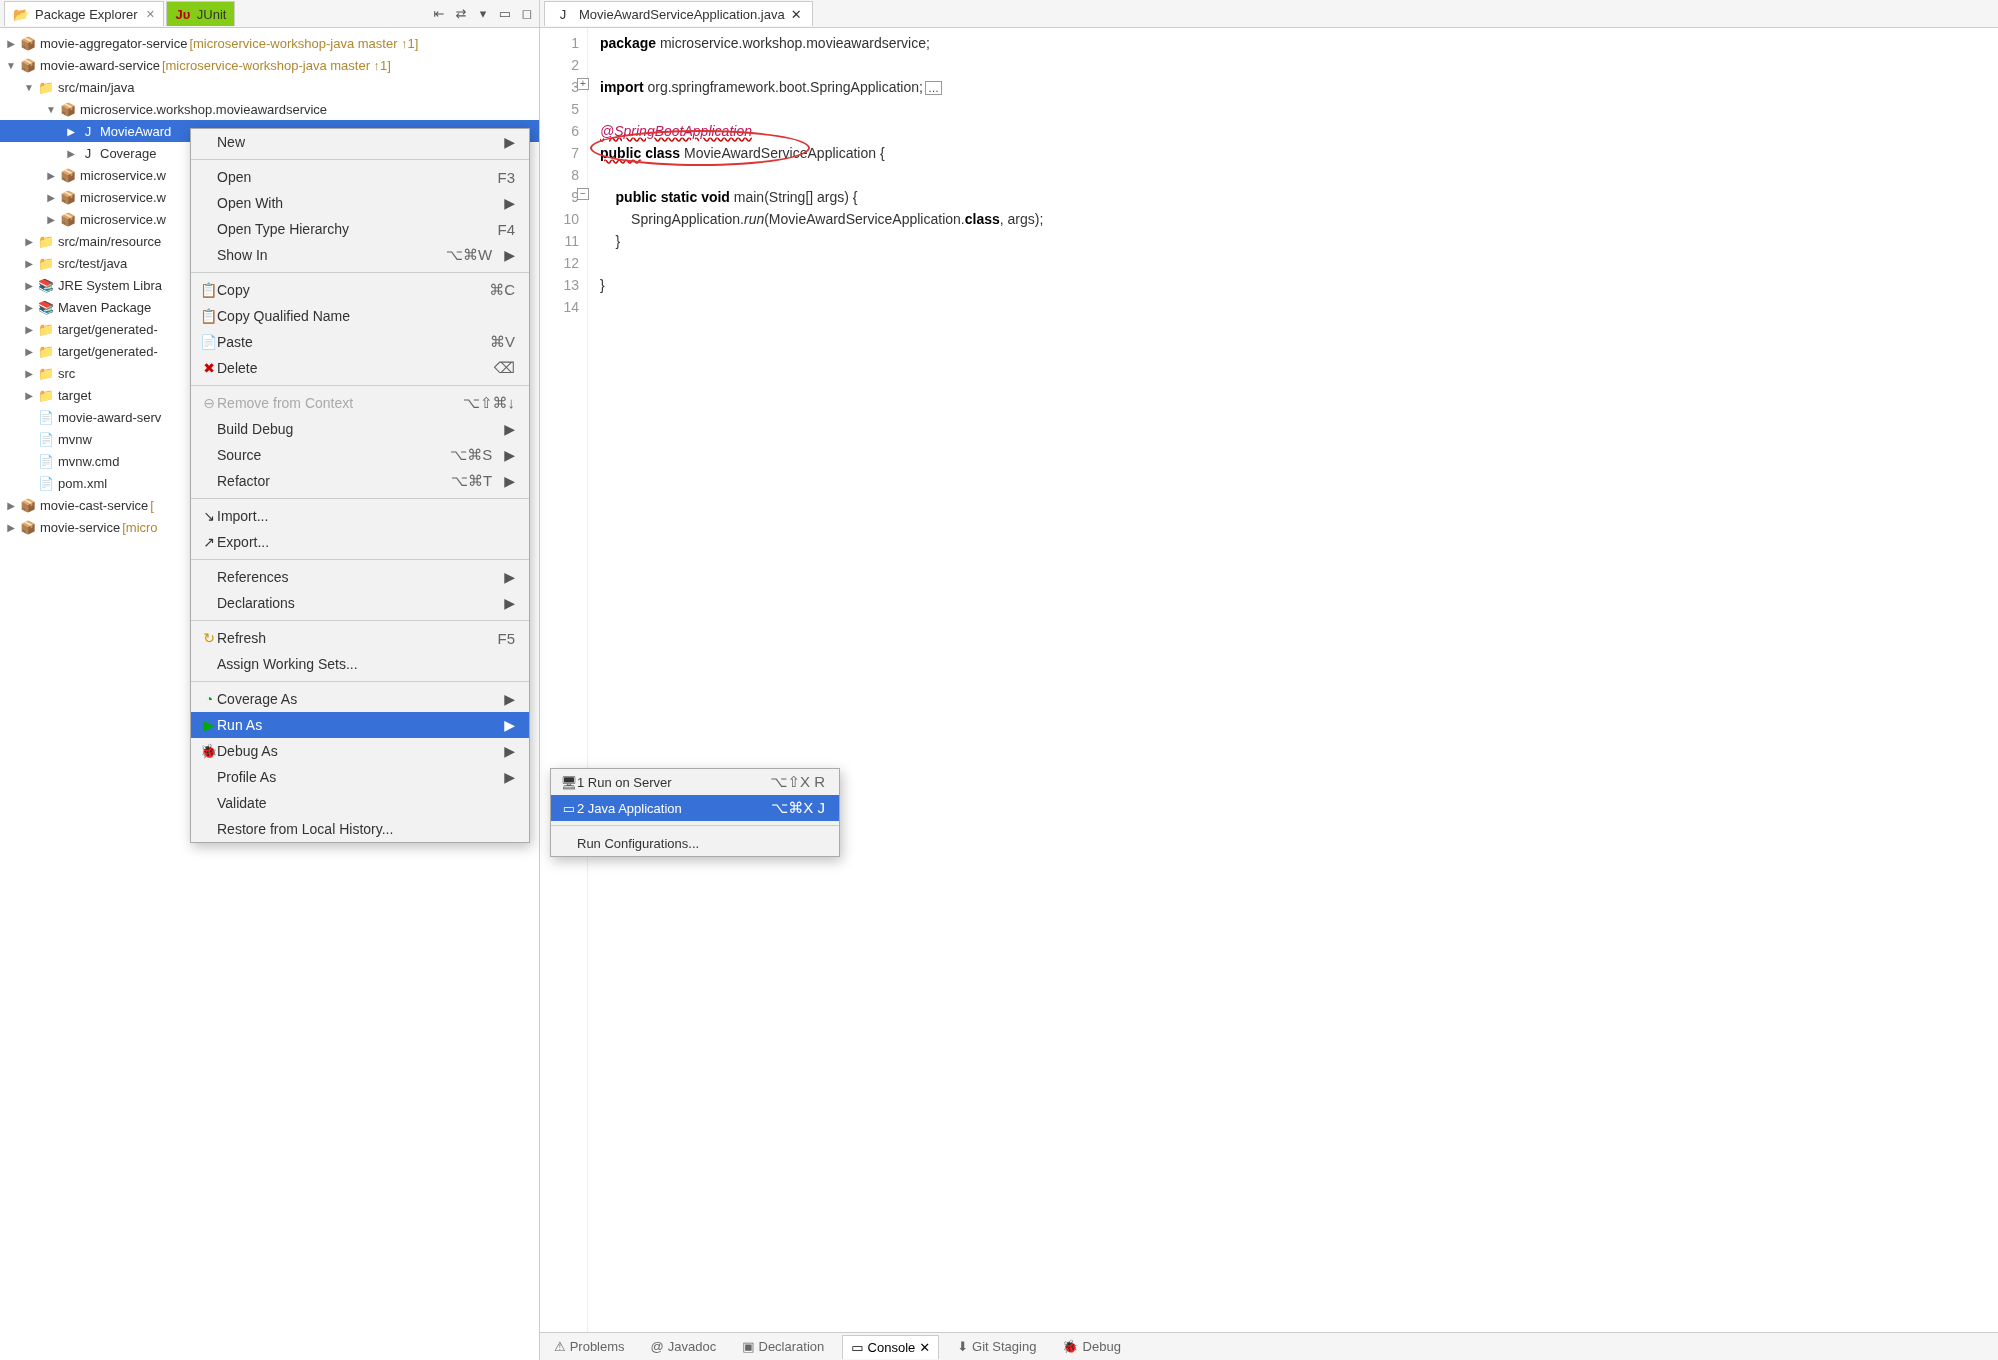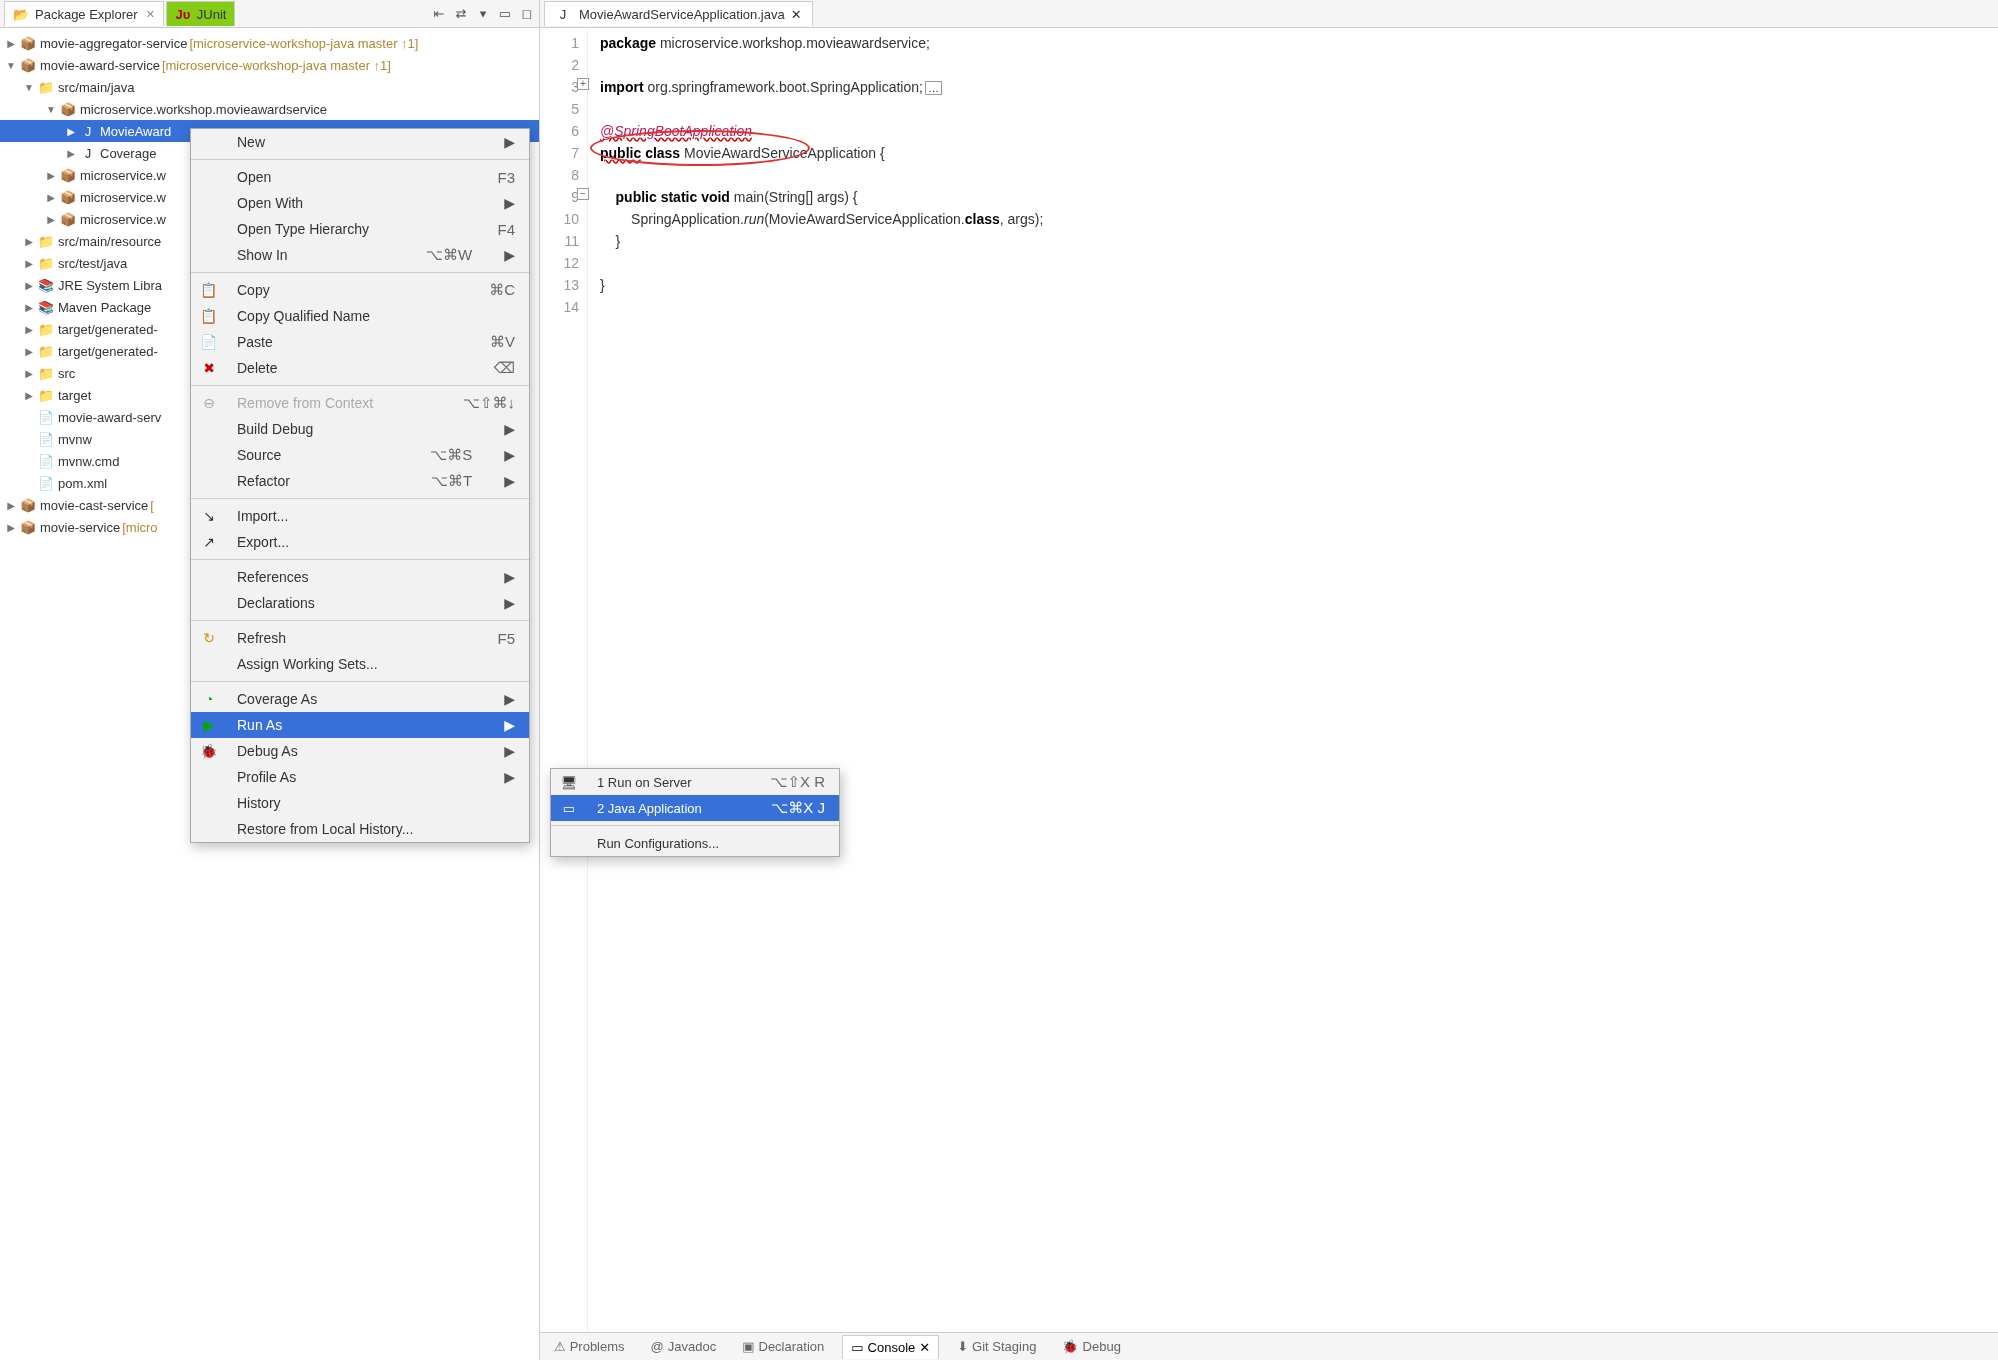--- a/index.html
+++ b/index.html
@@ -30,21 +30,21 @@
 .fold-minus::after { content: "−"; position: absolute; right: -10px; top: 2px; font-size: 10px; border: 1px solid #999; width: 10px; height: 10px; line-height: 10px; text-align: center; color: #666; background:#fff;}
 .code { padding: 4px 12px; position: relative;}
 .code .line { height: 22px; white-space: pre; }
 .kw { color: #000000; font-weight: bold; }
 .err { color: #be185d; font-style: italic; }
 .err-underline { text-decoration: underline wavy #c00; }
 .italic { font-style: italic;}
 .circle-annot { position: absolute; border: 2px solid #d33; border-radius: 50%; width: 220px; height: 36px; left: 2px; top: 102px; pointer-events: none;}
 
 .context-menu { position: absolute; background: #f2f2f2; border: 1px solid #aaa; box-shadow: 2px 4px 12px rgba(0,0,0,0.25); font-size: 14px; min-width: 340px;}
-.ctx-item { display: flex; align-items: center; height: 26px; padding: 0 14px 0 10px; gap: 20px; justify-content: flex-end;}
+.ctx-item { display: flex; align-items: center; height: 26px; padding: 0 14px 0 10px; gap: 0; justify-content: flex-end;}
 .ctx-item.disabled { color: #aaa; }
 .ctx-item .label { flex: 1; }
 .ctx-item .accel { color: #666; font-size: 15px; margin-left: 20px;}
 .ctx-item .sub-arrow { color: #555; margin-left: 12px;}
 .ctx-item.highlight { background: #3770d6; color: #fff; }
 .ctx-item.highlight .accel, .ctx-item.highlight .sub-arrow { color: #fff; }
 .ctx-sep { height: 1px; background: #ccc; margin: 4px 0;}
 .ctx-icon { width: 16px; height: 16px; display: inline-flex; align-items: center; justify-content: center;}
 
 .submenu { position: absolute; background: #f2f2f2; border: 1px solid #aaa; box-shadow: 2px 4px 12px rgba(0,0,0,0.25); min-width: 290px;}
@@ -388,21 +388,21 @@
       <span class="label">Debug As</span>
       <span class="sub-arrow">▶</span>
     </div>
   <div class="ctx-item">
       <span class="ctx-icon"></span>
       <span class="label">Profile As</span>
       <span class="sub-arrow">▶</span>
     </div>
   <div class="ctx-item">
       <span class="ctx-icon"></span>
-      <span class="label">History</span>
+      <span class="label">Validate</span>
     </div>
   <div class="ctx-item">
       <span class="ctx-icon"></span>
       <span class="label">Restore from Local History...</span>
     </div>
 </div>
 
 <div class="submenu" style="left:550px; top:768px;">
   <div class="ctx-item">
       <span class="ctx-icon">🖥</span>

